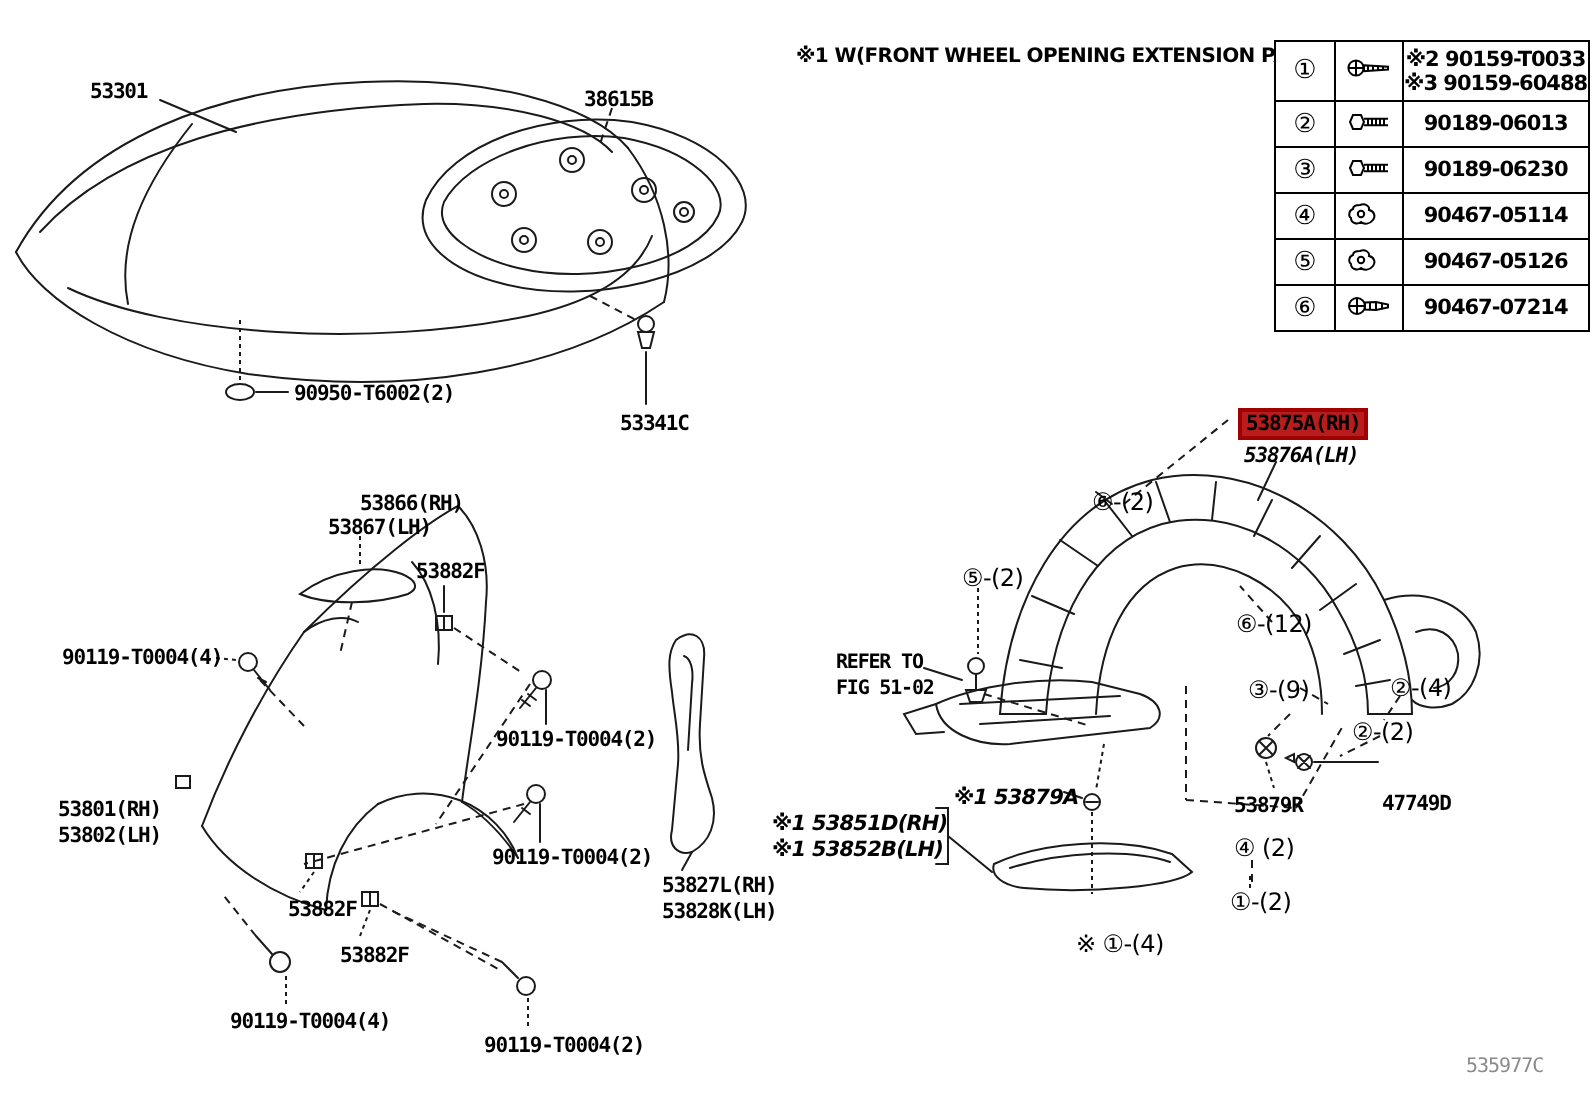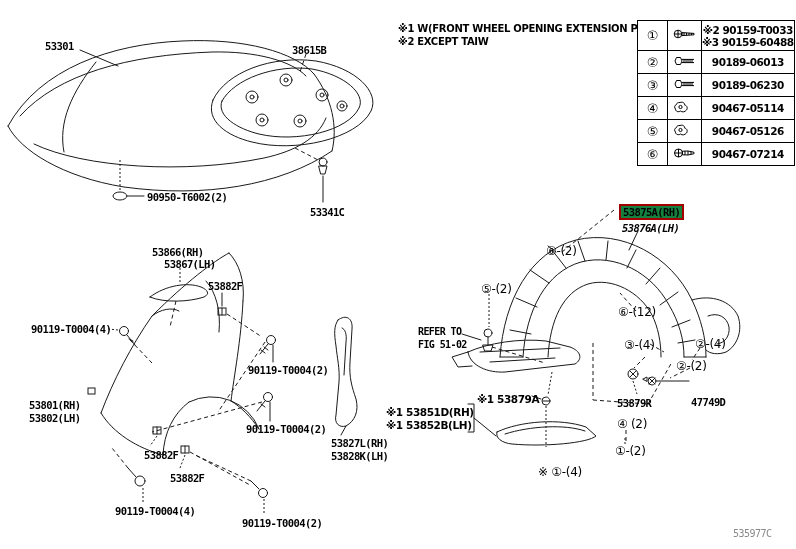--- a/index.html
+++ b/index.html
@@ -1,24 +1,24 @@
 <!DOCTYPE html>
 <html><head>
 <meta charset="utf-8">
 <style>
   html,body{margin:0;padding:0;background:#fff;}
   .stage{position:relative;width:796px;height:549px;background:#ffffff;overflow:hidden;
          font-family:"DejaVu Sans",sans-serif;color:#000;}
   .art{position:absolute;left:0;top:0;}
   .lbl{position:absolute;font:700 10.5px/12px "DejaVu Sans Mono",monospace;
        letter-spacing:-0.6px;white-space:nowrap;}
-  .lbl.sans{font-family:"DejaVu Sans",sans-serif;letter-spacing:-0.4px;}
+  .lbl.sans{font-family:"DejaVu Sans",sans-serif;letter-spacing:-0.4px;font-style:italic;}
   .co{position:absolute;font:400 12px/13px "DejaVu Sans",sans-serif;white-space:nowrap;
       letter-spacing:-0.3px;}
-  .boxed{border:2px solid #a00000;padding:0 2px;background:#15803d;}
+  .boxed{border:2px solid #a00000;padding:0 2px;background:#b91c1c;}
   .notes{position:absolute;left:398px;top:22px;font:700 10px/13px "DejaVu Sans",sans-serif;
          letter-spacing:-0.3px;white-space:nowrap;}
   table.ft{position:absolute;left:637px;top:20px;border-collapse:collapse;background:#fff;}
   .ft td{border:1px solid #000;text-align:center;vertical-align:middle;padding:0;}
   .ft tr{height:23px;}
   .ft tr.first{height:30px;}
   .ft td.num{width:29px;font:400 13px "DejaVu Sans",sans-serif;}
   .ft td.ic{width:33px;}
   .ft td.pn{width:88px;font:700 10.5px/12px "DejaVu Sans",sans-serif;letter-spacing:-0.5px;
             white-space:nowrap;}
@@ -176,21 +176,20 @@
       <path d="M489,294 L489,327"></path>
       <path d="M633,381 L637,394"></path>
       <path d="M546,406 L546,447"></path>
       <path d="M552,372 L548,395"></path>
       <path d="M625,438 L625,444"></path>
     </g>
   </svg>
 
   <div class="notes">
     <div>※1 W(FRONT WHEEL OPENING EXTENSION PAD)</div>
-    <div>※2 EXCEPT TAIW</div>
   </div>
 
   <table class="ft">
     <tbody>
         <tr class="first">
       <td class="num">①</td>
       <td class="ic">
         <svg width="24" height="14" viewBox="0 0 24 14">
               <g stroke="#000" fill="none" stroke-width="1">
                 <circle cx="5" cy="7" r="3.8"></circle>
@@ -269,21 +268,21 @@
       </td>
       <td class="pn">90467-07214</td>
     </tr>
   </tbody>
     </table>
 
   <div class="lbl" style="left:45px;top:40px;">53301</div>
   <div class="lbl" style="left:292px;top:44px;">38615B</div>
   <div class="lbl" style="left:147px;top:191px;">90950-T6002(2)</div>
   <div class="lbl" style="left:310px;top:206px;">53341C</div>
-  <div class="lbl" style="left:152px;top:246px;">53866(RH)</div>
+  <div class="lbl" style="left:180px;top:246px;">53866(RH)</div>
   <div class="lbl" style="left:164px;top:258px;">53867(LH)</div>
   <div class="lbl" style="left:208px;top:280px;">53882F</div>
   <div class="lbl" style="left:31px;top:323px;">90119-T0004(4)</div>
   <div class="lbl" style="left:248px;top:364px;">90119-T0004(2)</div>
   <div class="lbl" style="left:29px;top:399px;">53801(RH)</div>
   <div class="lbl" style="left:29px;top:412px;">53802(LH)</div>
   <div class="lbl" style="left:246px;top:423px;">90119-T0004(2)</div>
   <div class="lbl" style="left:331px;top:437px;">53827L(RH)</div>
   <div class="lbl" style="left:331px;top:450px;">53828K(LH)</div>
   <div class="lbl" style="left:144px;top:449px;">53882F</div>
@@ -299,21 +298,21 @@
   </div>
   <div class="lbl sans" style="left:386px;top:406px;">※1 53851D(RH)</div>
   <div class="lbl sans" style="left:386px;top:419px;">※1 53852B(LH)</div>
   <div class="lbl sans" style="left:477px;top:393px;">※1 53879A</div>
   <div class="lbl" style="left:617px;top:397px;">53879R</div>
   <div class="lbl" style="left:691px;top:396px;">47749D</div>
 
   <div class="co" style="left:546px;top:245px;">⑥-(2)</div>
   <div class="co" style="left:481px;top:283px;">⑤-(2)</div>
   <div class="co" style="left:618px;top:306px;">⑥-(12)</div>
-  <div class="co" style="left:624px;top:339px;">③-(4)</div>
+  <div class="co" style="left:624px;top:339px;">③-(9)</div>
   <div class="co" style="left:695px;top:338px;">②-(4)</div>
   <div class="co" style="left:676px;top:360px;">②-(2)</div>
   <div class="co" style="left:617px;top:418px;">④ (2)</div>
   <div class="co" style="left:615px;top:445px;">①-(2)</div>
   <div class="co" style="left:538px;top:466px;">※ ①-(4)</div>
 
   <div class="figcode" style="left:733px;top:528px;">535977C</div>
 
 </div>
 

